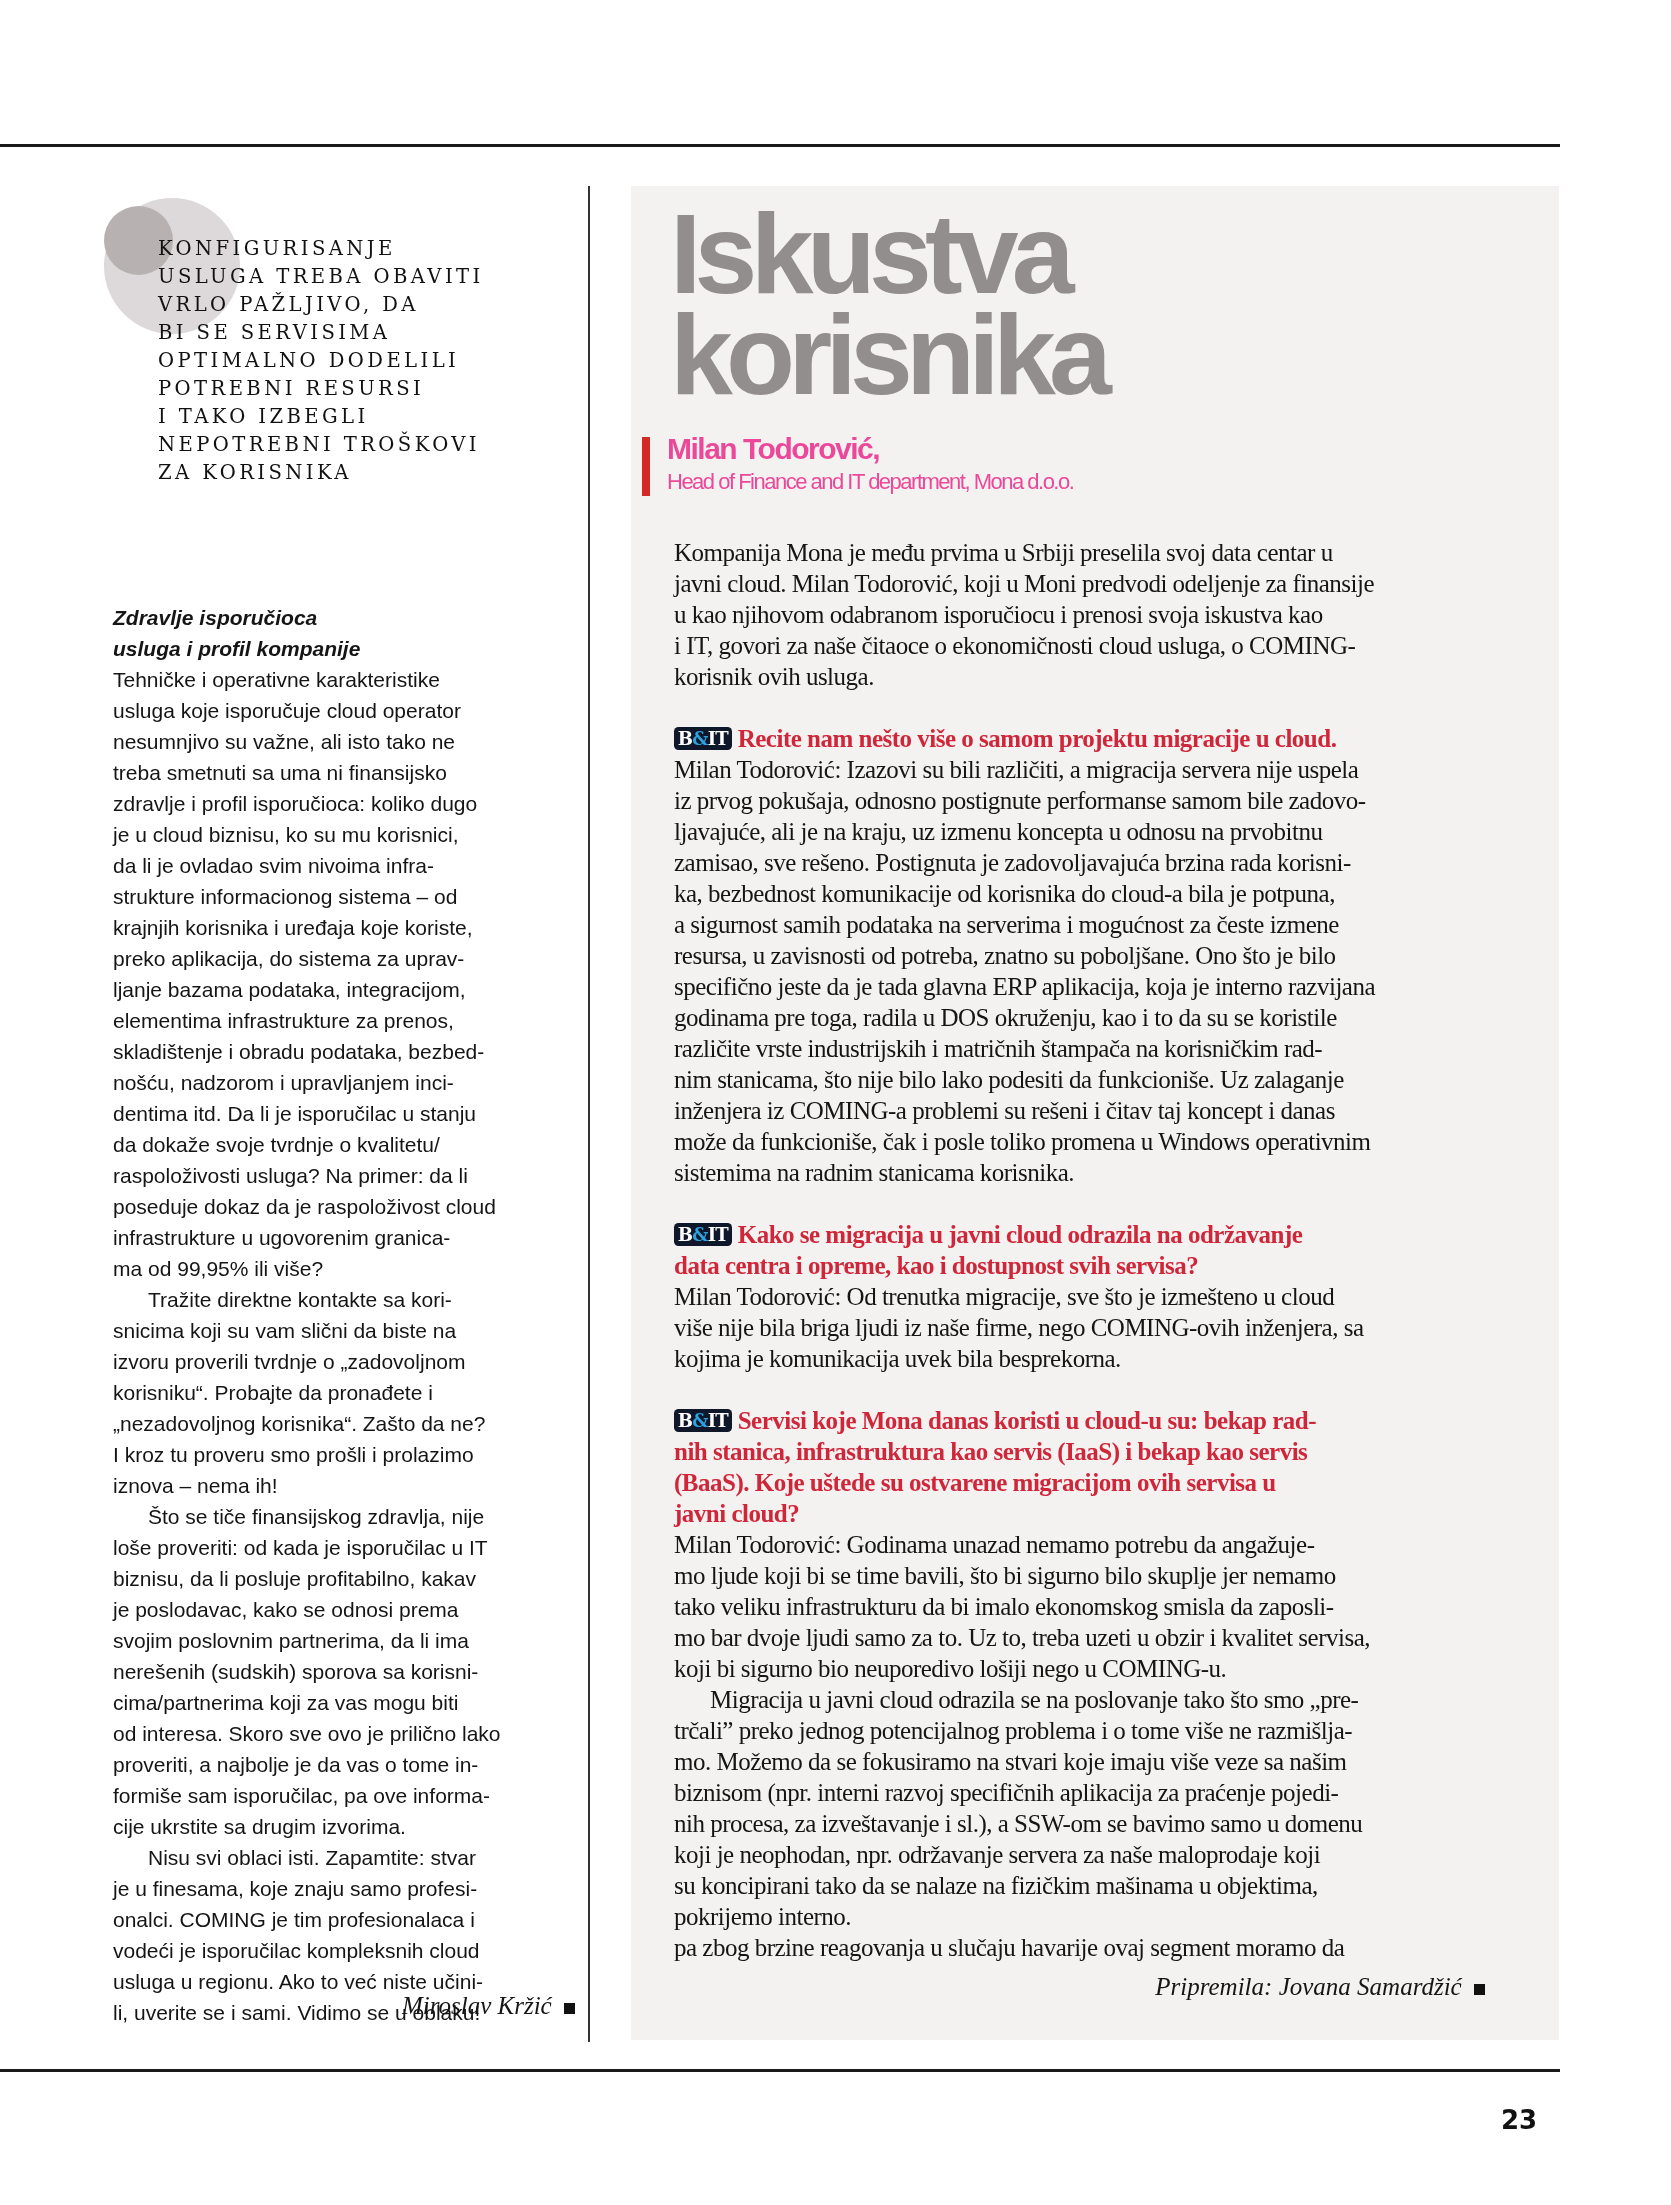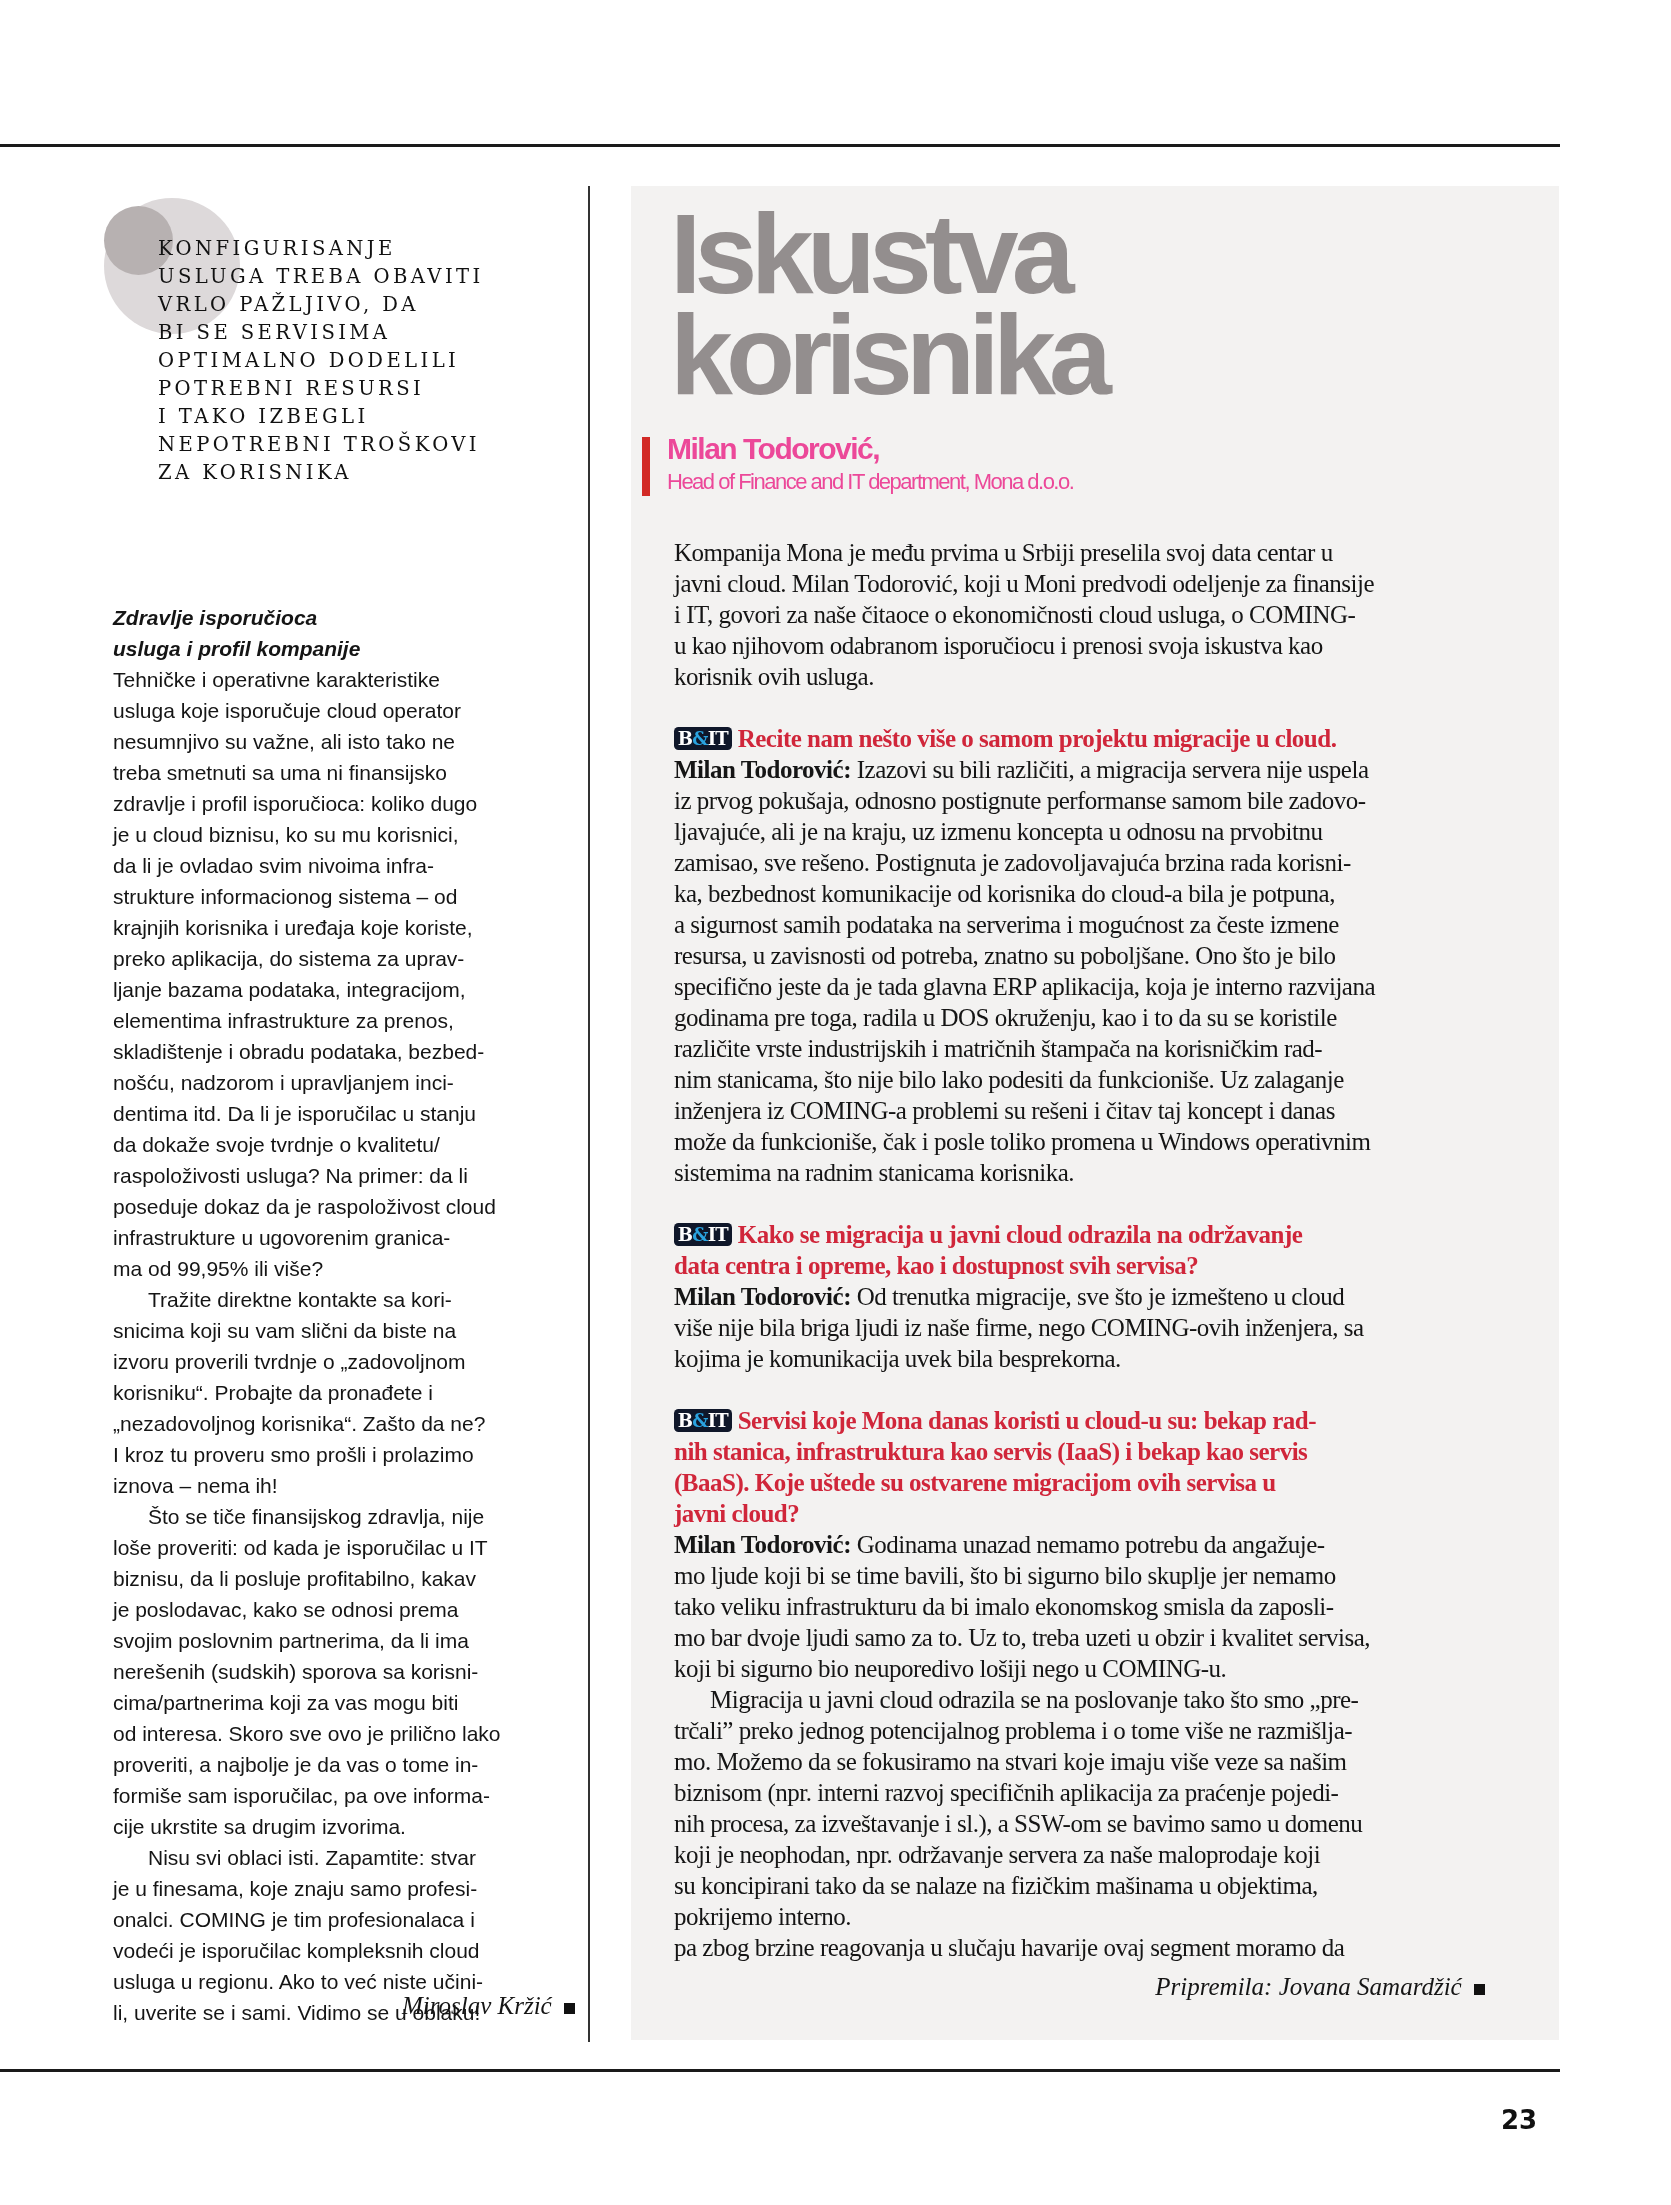--- a/index.html
+++ b/index.html
@@ -34,21 +34,21 @@
   .interviewee { position:absolute; left:667px; top:432px; font-family:"Liberation Sans", sans-serif; letter-spacing:-1.5px; color:#ec4899; }
   .interviewee .name { display:block; font-weight:bold; font-size:30px; line-height:33px; }
   .interviewee .role { display:block; font-size:22px; line-height:33px; }
 
   .right-col { position:absolute; left:674px; top:537px; width:841px; font-family:"Liberation Serif", serif;
     font-size:25px; line-height:31px; color:#151515; letter-spacing:-0.5px; }
   .right-col .ln { display:block; white-space:nowrap; }
   .right-col .gap { display:block; height:31px; }
   .right-col .indent { padding-left:36px; }
   .question { color:#d0263a; font-weight:bold; }
-  .speaker { font-weight:bold; }
+  .speaker { font-weight:normal; }
   .badge { display:inline-block; background:#0f172a; color:#fff; border-radius:4.5px; font-family:"DejaVu Serif", serif;
     font-weight:bold; font-size:18px; line-height:21px; padding:0.8px 3.8px; margin-right:6px; vertical-align:2.3px; letter-spacing:-0.8px; }
   .badge .amp { color:#2aa3e0; }
   .credit { position:absolute; left:674px; top:1973px; width:811px; text-align:right;
     font-family:"Liberation Serif", serif; font-style:italic; font-size:25px; color:#151515; }
 
   .page-number { position:absolute; left:1501px; top:2105px; width:59px; text-align:left;
     font-family:"DejaVu Sans", sans-serif; font-weight:bold; font-size:26px; color:#111; }
 </style>
 </head>
@@ -134,22 +134,22 @@
 </h1>
 <div class="red-bar"></div>
 <div class="interviewee">
   <span class="name">Milan Todorović,</span>
   <span class="role">Head of Finance and IT department, Mona d.o.o.</span>
 </div>
 
 <div class="right-col" id="right-col">
     <span class="ln">Kompanija Mona je među prvima u Srbiji preselila svoj data centar u</span>
     <span class="ln">javni cloud. Milan Todorović, koji u Moni predvodi odeljenje za finansije</span>
+    <span class="ln">u kao njihovom odabranom isporučiocu i prenosi svoja iskustva kao</span>
     <span class="ln">i IT, govori za naše čitaoce o ekonomičnosti cloud usluga, o COMING-</span>
-    <span class="ln">u kao njihovom odabranom isporučiocu i prenosi svoja iskustva kao</span>
     <span class="ln">korisnik ovih usluga.</span>
     <span class="gap"></span>
     <span class="ln question"><span class="badge"><span>B</span><span class="amp">&amp;</span><span>IT</span></span>Recite nam nešto više o samom projektu migracije u cloud.</span>
     <span class="ln"><span class="speaker">Milan Todorović:</span> Izazovi su bili različiti, a migracija servera nije uspela</span>
     <span class="ln">iz prvog pokušaja, odnosno postignute performanse samom bile zadovo-</span>
     <span class="ln">ljavajuće, ali je na kraju, uz izmenu koncepta u odnosu na prvobitnu</span>
     <span class="ln">zamisao, sve rešeno. Postignuta je zadovoljavajuća brzina rada korisni-</span>
     <span class="ln">ka, bezbednost komunikacije od korisnika do cloud-a bila je potpuna,</span>
     <span class="ln">a sigurnost samih podataka na serverima i mogućnost za česte izmene</span>
     <span class="ln">resursa, u zavisnosti od potreba, znatno su poboljšane. Ono što je bilo</span>

